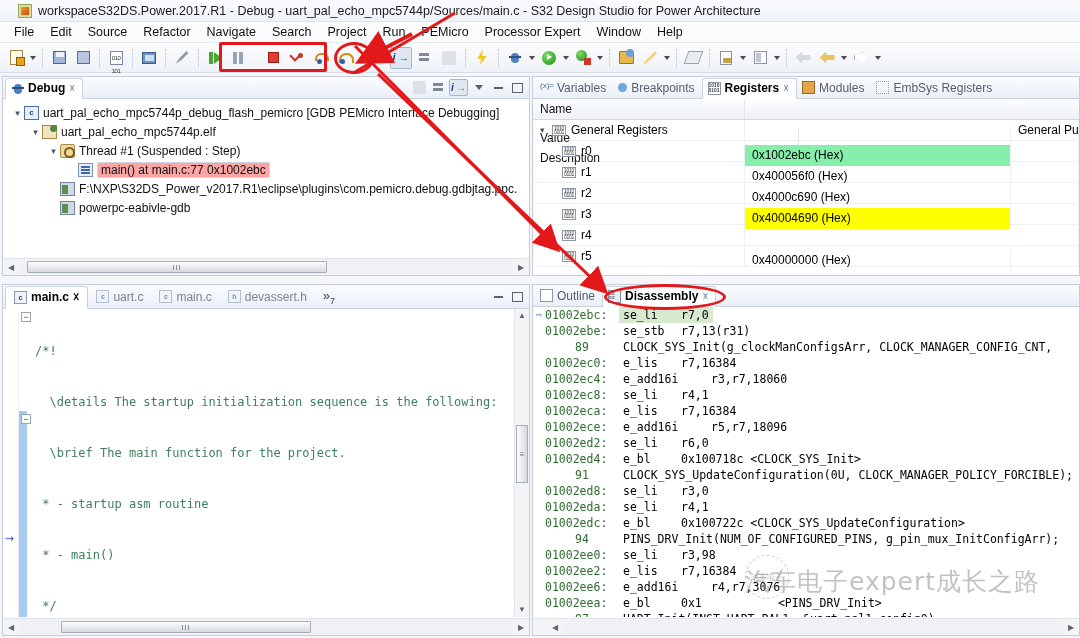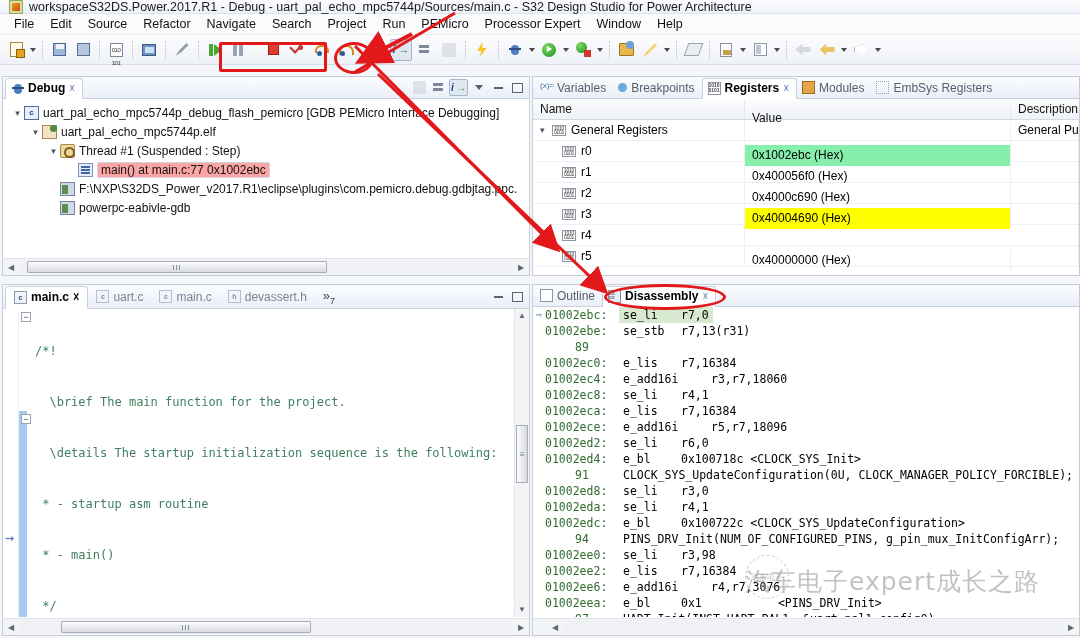--- a/index.html
+++ b/index.html
@@ -9,24 +9,24 @@
     overflow: hidden;
     background: #ffffff;
     font-family: "Liberation Sans", sans-serif;
     font-size: 12px;
     color: #000;
   }
   #app { position: relative; width: 1080px; height: 638px; background: #f4f6fb; }
 
   
   .titlebar {
-    height: 14px;
+    height: 22px;
     background: linear-gradient(to bottom, #fbfcfe, #eef2f9);
     display: flex; align-items: center;
-    padding-left: 9px;
+    padding-left: 18px;
     border-bottom: 1px solid #dfe4ec;
   }
   .titlebar .app-icon {
     width: 14px; height: 14px; margin-right: 6px;
     background: #d8e0a0;
     border: 1px solid #9aa65c;
     position: relative; flex: none;
   }
   .titlebar .app-icon::after {
     content: ""; position: absolute; left: 2px; top: 2px; right: 2px; bottom: 2px;
@@ -192,21 +192,21 @@
   .hscroll {
     position:absolute; left:0; right:0; bottom:0; height:17px;
     background:#f3f4f6; border-top:1px solid #dfe3ea; display:flex; align-items:center;
   }
   .hs-arrow{width:16px;text-align:center;font-size:8px;color:#5e6673;}
   .hs-track{flex:1;height:14px;background:#f0f1f4;position:relative;}
   .hs-thumb{position:absolute;top:1px;height:12px;background:linear-gradient(to bottom,#fdfdfd,#d6d9df);border:1px solid #a7adb8;border-radius:1px;display:flex;align-items:center;justify-content:center;font-size:8px;color:#6b7380;letter-spacing:1px;}
 
   
   .rtable { width:100%; font-size:12px; }
-  .rhead { display:flex; height:21px; background:linear-gradient(to bottom,#fdfdfe,#eef1f6); border-bottom:1px solid #d3d9e3; }
+  .rhead { display:flex; height:21px; background:linear-gradient(to bottom,#fdfdfe,#eef1f6); border-bottom:1px solid #d3d9e3;flex-direction:column; }
   .rhead div { padding:3px 7px; border-right:1px solid #e2e6ee; color:#111; }
   .rrow { display:flex; height:21px; border-bottom:1px solid #eef0f4; align-items:center; }
   .rrow > div { padding:0 7px; height:21px; line-height:21px; border-right:1px solid #eef0f4; overflow:hidden; white-space:nowrap;}
   .c-name{ width:212px; flex:none; display:flex; align-items:center; }
   .c-val { width:266px; flex:none;margin-top:9px; }
   .c-desc{ flex:1; }
   .regicon{ width:14px;height:11px;background:#fff;border:1px solid #8d96a6;font-size:5px;line-height:4.5px;color:#333;text-align:center;margin-right:5px;flex:none;letter-spacing:-0.3px;overflow:hidden;}
   .grp-twist{ width:12px; color:#4a5360; font-size:9px; }
   .indent{ width:22px; flex:none; }
 
@@ -601,22 +601,22 @@
         <span class="arrow-mark" style="top:223px">⇝</span>
       </div>
       <div class="gutter-fold">
         <span class="changebar" style="top:102px;height:240px"></span>
         <span class="fold-mark" style="top:3px">−</span>
         <span class="fold-mark" style="top:105px">−</span>
 
       </div>
       <div class="code-text">
         <div class="cline cm">/*!</div>
+        <div class="cline cm">  \details The startup initialization sequence is the following:</div>
         <div class="cline cm">  \brief The main function for the project.</div>
-        <div class="cline cm">  \details The startup initialization sequence is the following:</div>
         <div class="cline cm"> * - startup asm routine</div>
         <div class="cline cm"> * - main()</div>
         <div class="cline cm"> */</div>
         
         
         
         
         
         
         
@@ -666,20 +666,21 @@
         <span class="dhl" style="padding:0 4px"><span style="display:inline-block;width:58px">se_li</span><span>r7,0</span></span>
       </div>
       <div class="dline">
         <span class="dmark"></span>
         <span class="daddr">01002ebe:</span>
         <span style="padding:0 4px"><span style="display:inline-block;width:58px">se_stb</span><span>r7,13(r31)</span></span>
       </div>
       <div class="dline">
         <span class="dmark"></span>
         <span class="dsrcnum">89</span>
+        <span class="dsrc" style="padding-left:4px">CLOCK_SYS_Init(g_clockManConfigsArr, CLOCK_MANAGER_CONFIG_CNT,</span>
       </div>
       <div class="dline">
         <span class="dmark"></span>
         <span class="daddr">01002ec0:</span>
         <span style="padding:0 4px"><span style="display:inline-block;width:58px">e_lis</span><span>r7,16384</span></span>
       </div>
       <div class="dline">
         <span class="dmark"></span>
         <span class="daddr">01002ec4:</span>
         <span style="padding:0 4px"><span style="display:inline-block;width:88px">e_add16i</span><span>r3,r7,18060</span></span>

